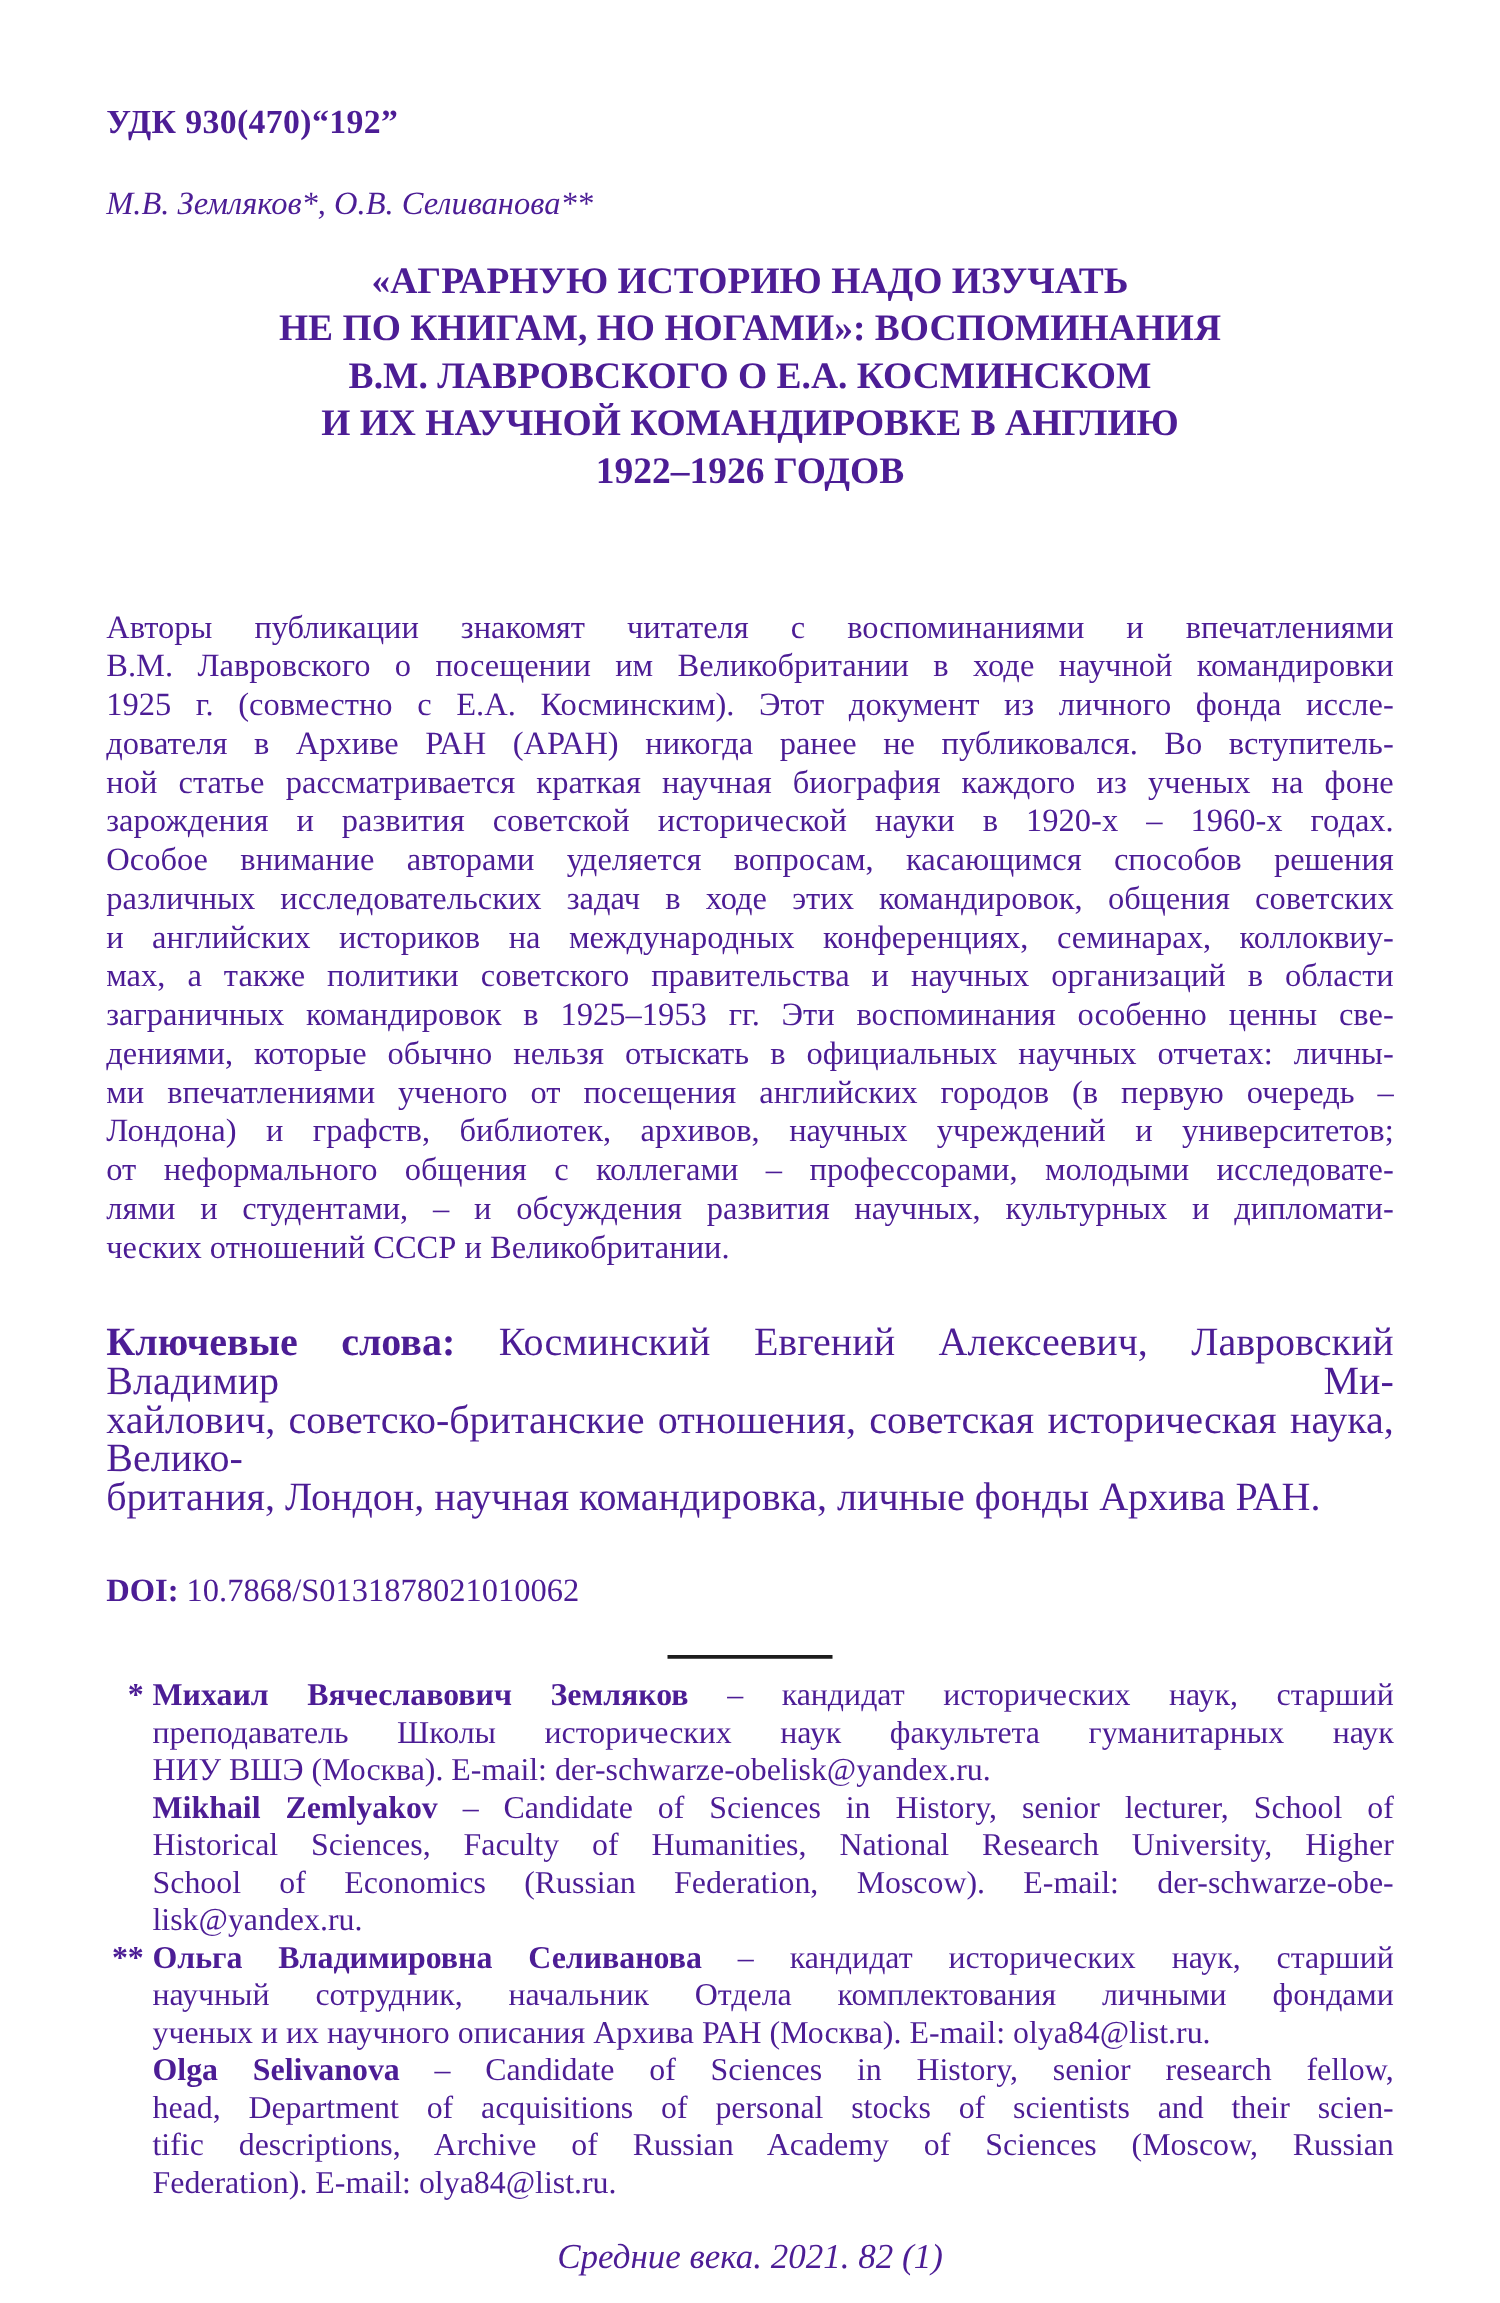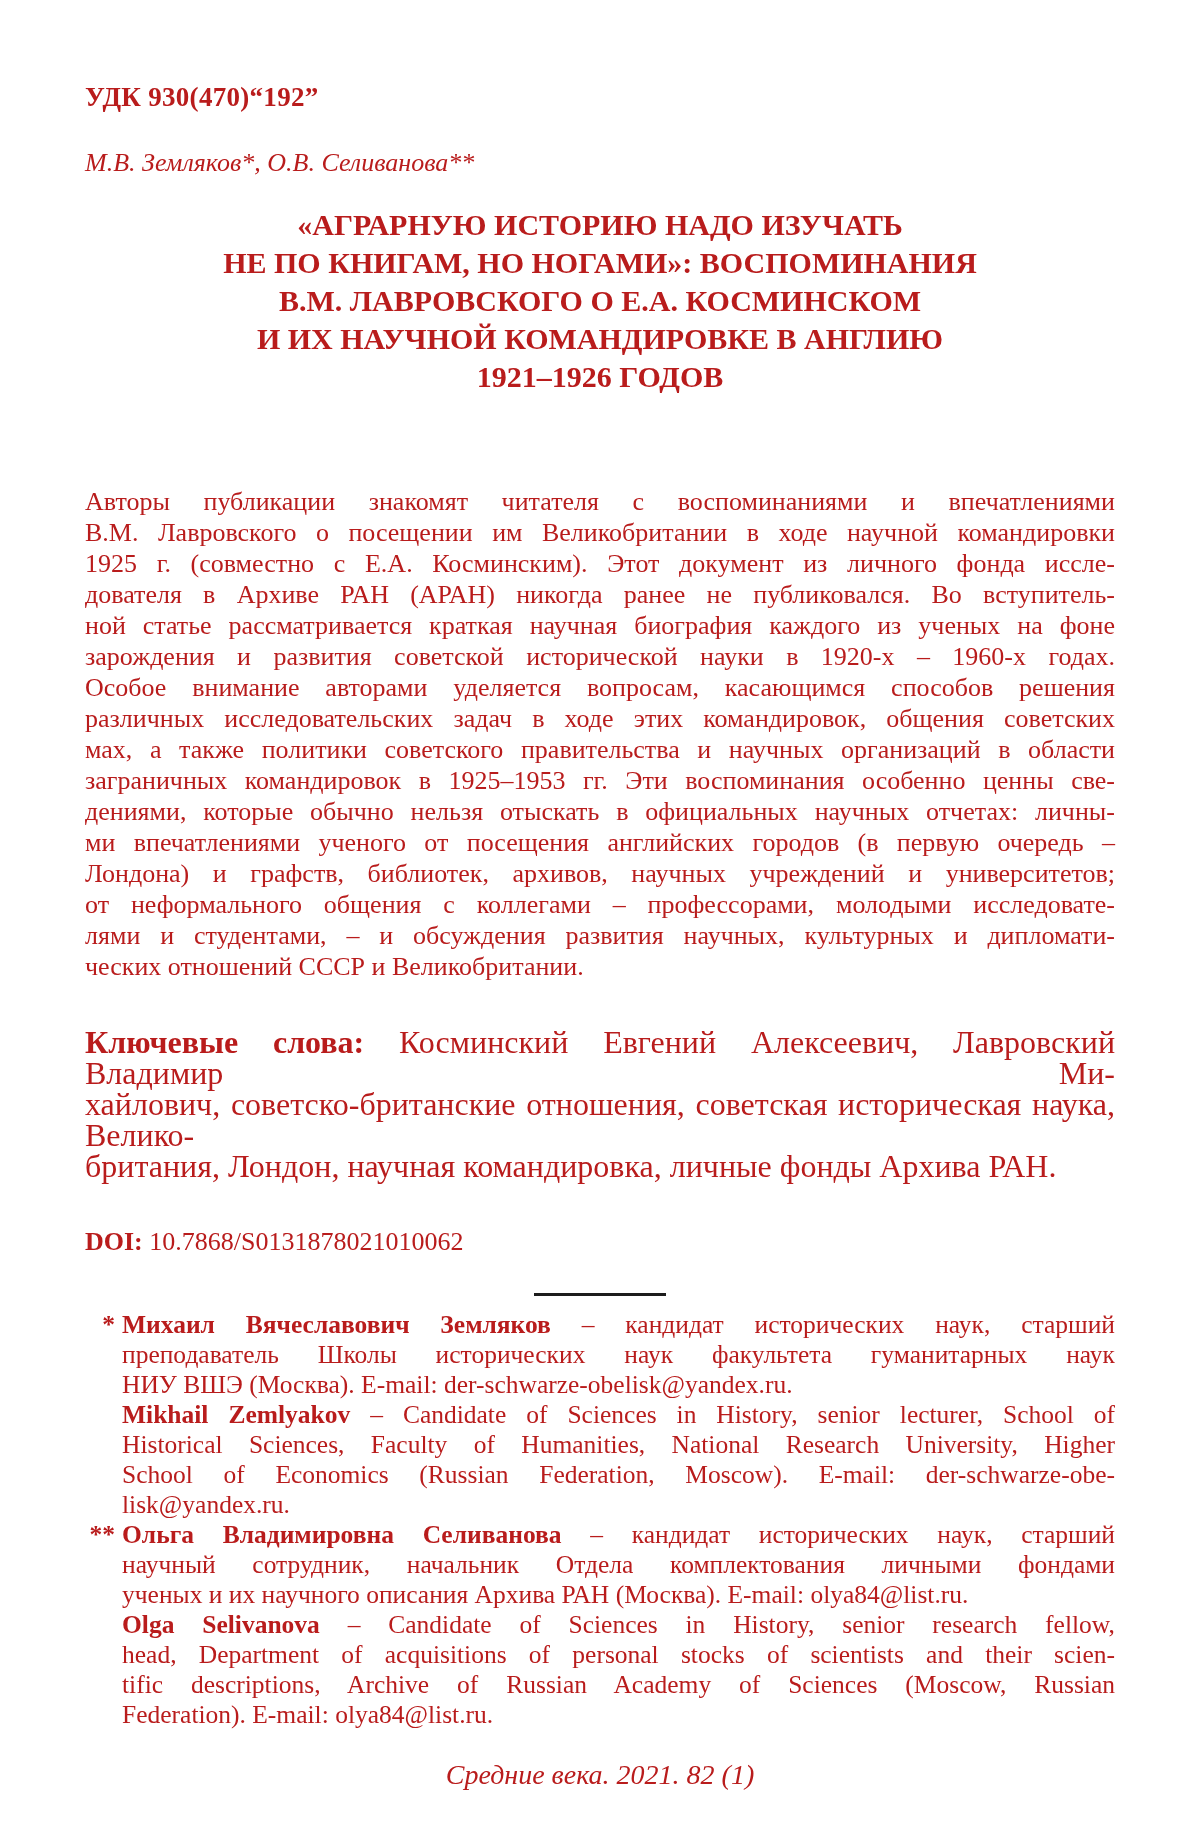--- a/index.html
+++ b/index.html
@@ -1,21 +1,21 @@
 <!DOCTYPE html>
 <html><head>
 <meta charset="utf-8">
 <style>
   html, body { margin: 0; padding: 0; background: #e8e8e8; }
   .page {
     width: 1200px;
     height: 1842px;
     margin: 0 auto;
     background: #ffffff;
-    color: #b91c1c;
+    color: #4c1d95;
     font-family: "Liberation Serif", serif;
     box-sizing: border-box;
     padding: 80px 85px 0 85px;
     overflow: hidden;
   }
   .udc {
     font-weight: bold;
     font-size: 27px;
     line-height: 34px;
     letter-spacing: 0.3px;
@@ -91,32 +91,33 @@
 
   <div class="udc">УДК 930(470)“192”</div>
 
   <div class="authors">М.В. Земляков*, О.В. Селиванова**</div>
 
   <div class="title center-lines">
       <div class="tline">«АГРАРНУЮ ИСТОРИЮ НАДО ИЗУЧАТЬ</div>
       <div class="tline">НЕ ПО КНИГАМ, НО НОГАМИ»: ВОСПОМИНАНИЯ</div>
       <div class="tline">В.М. ЛАВРОВСКОГО О Е.А. КОСМИНСКОМ</div>
       <div class="tline">И ИХ НАУЧНОЙ КОМАНДИРОВКЕ В АНГЛИЮ</div>
-      <div class="tline">1921–1926 ГОДОВ</div>
+      <div class="tline">1922–1926 ГОДОВ</div>
     </div>
 
   <div class="abstract">
       <div class="tline">Авторы публикации знакомят читателя с воспоминаниями и впечатлениями</div>
       <div class="tline">В.М. Лавровского о посещении им Великобритании в ходе научной командировки</div>
       <div class="tline">1925 г. (совместно с Е.А. Косминским). Этот документ из личного фонда иссле-</div>
       <div class="tline">дователя в Архиве РАН (АРАН) никогда ранее не публиковался. Во вступитель-</div>
       <div class="tline">ной статье рассматривается краткая научная биография каждого из ученых на фоне</div>
       <div class="tline">зарождения и развития советской исторической науки в 1920-х – 1960-х годах.</div>
       <div class="tline">Особое внимание авторами уделяется вопросам, касающимся способов решения</div>
       <div class="tline">различных исследовательских задач в ходе этих командировок, общения советских</div>
+      <div class="tline">и английских историков на международных конференциях, семинарах, коллоквиу-</div>
       <div class="tline">мах, а также политики советского правительства и научных организаций в области</div>
       <div class="tline">заграничных командировок в 1925–1953 гг. Эти воспоминания особенно ценны све-</div>
       <div class="tline">дениями, которые обычно нельзя отыскать в официальных научных отчетах: личны-</div>
       <div class="tline">ми впечатлениями ученого от посещения английских городов (в первую очередь –</div>
       <div class="tline">Лондона) и графств, библиотек, архивов, научных учреждений и университетов;</div>
       <div class="tline">от неформального общения с коллегами – профессорами, молодыми исследовате-</div>
       <div class="tline">лями и студентами, – и обсуждения развития научных, культурных и дипломати-</div>
       <div class="tline tline-last">ческих отношений СССР и Великобритании.</div>
     </div>
 

